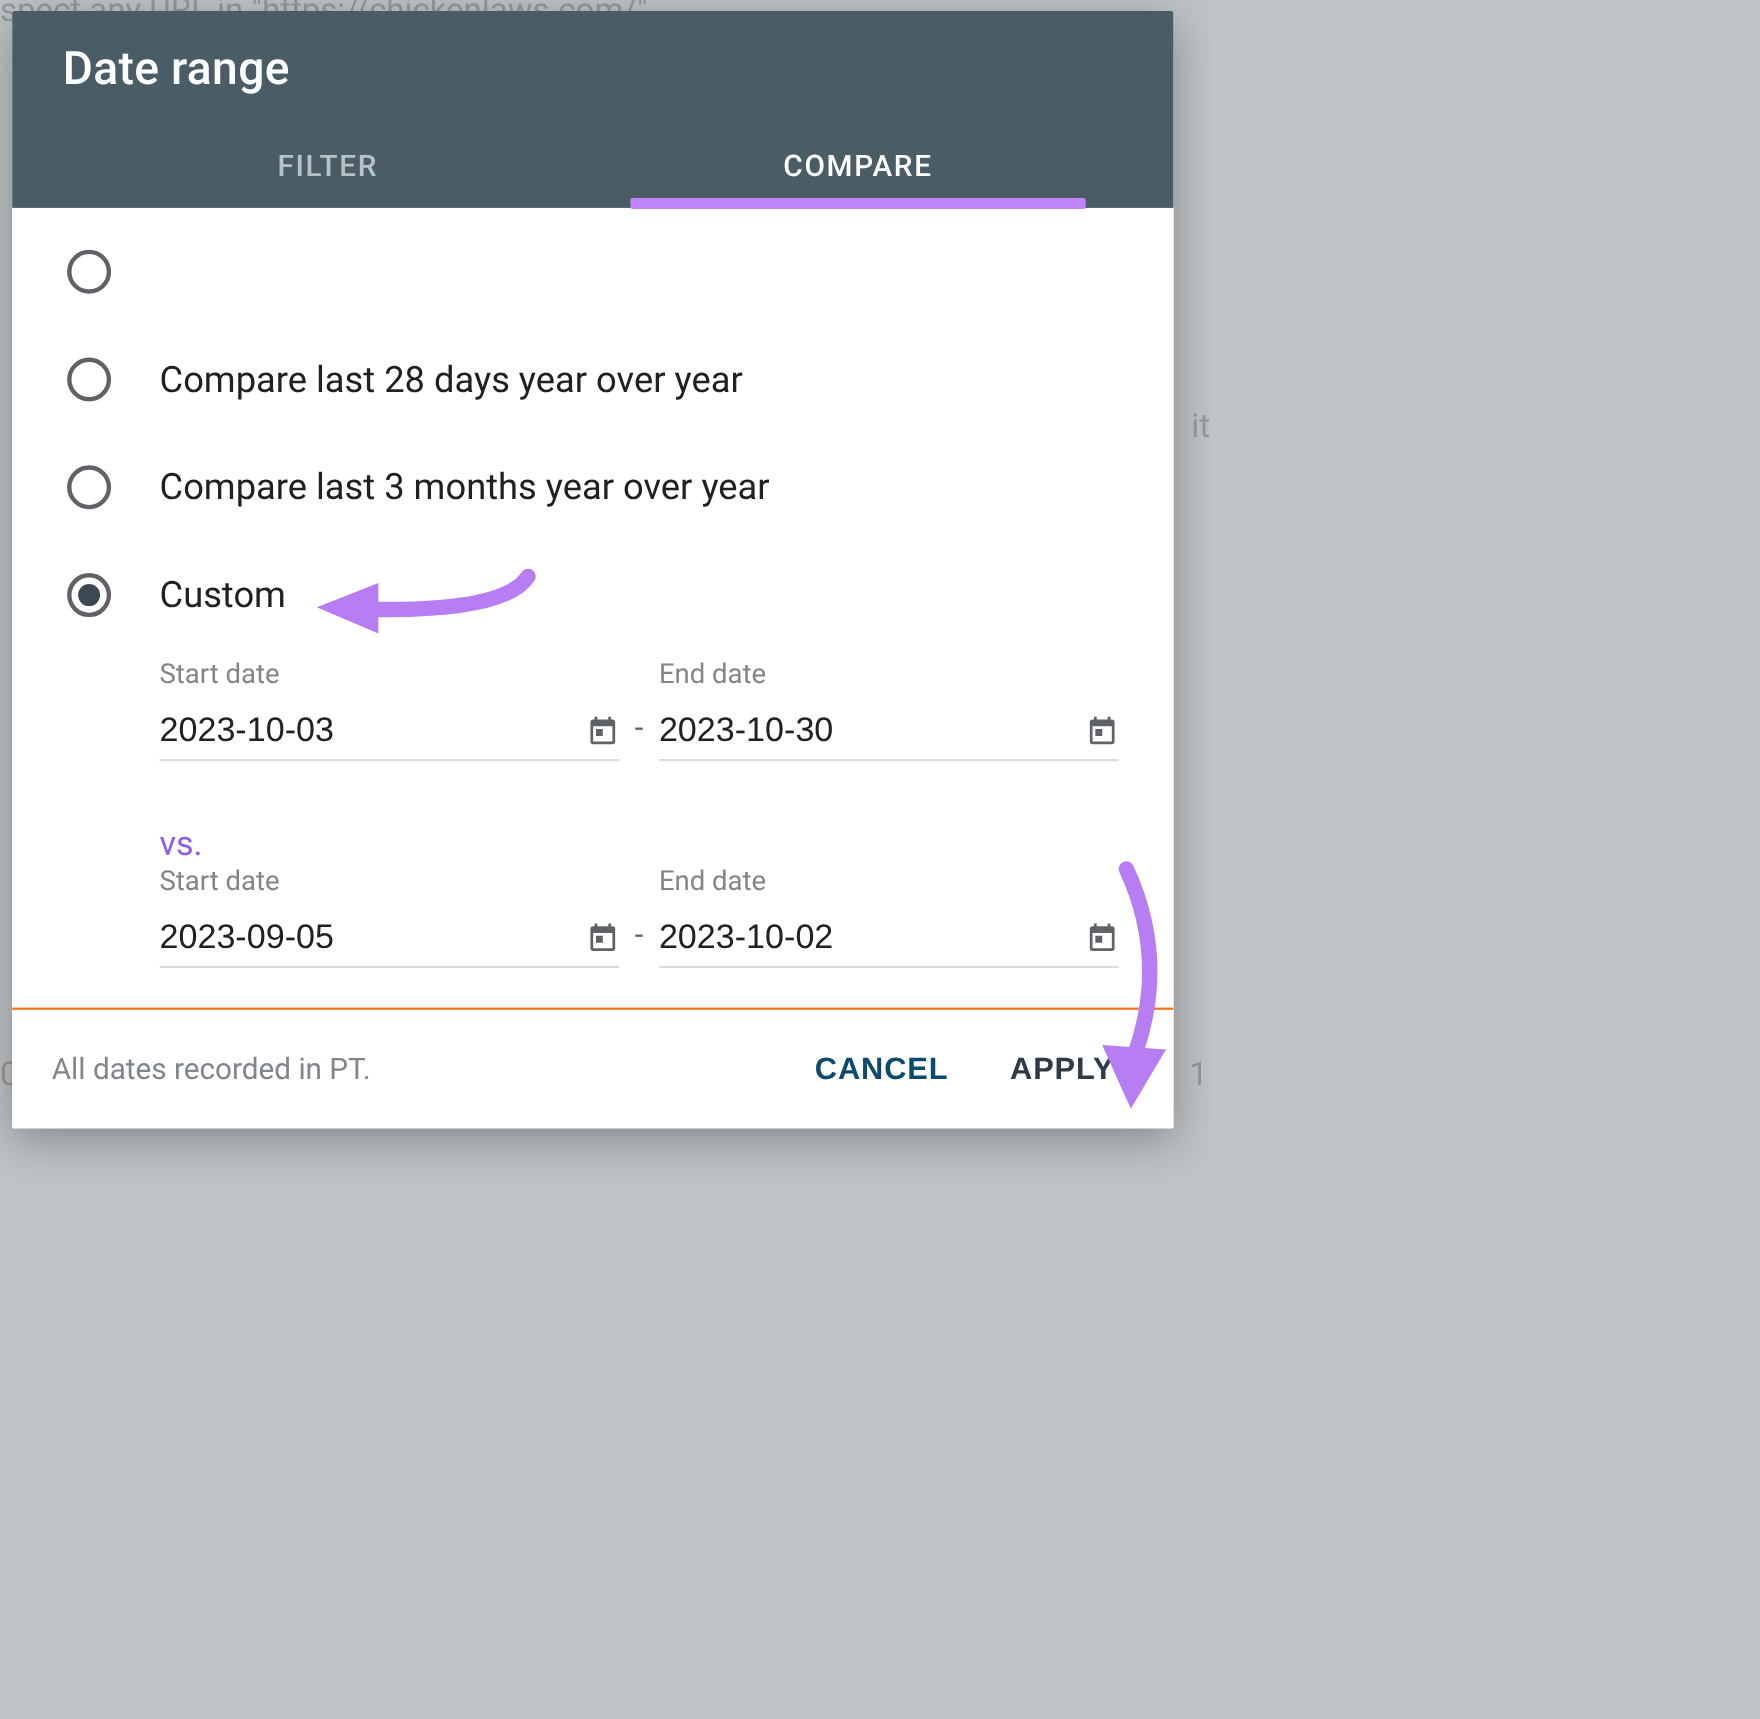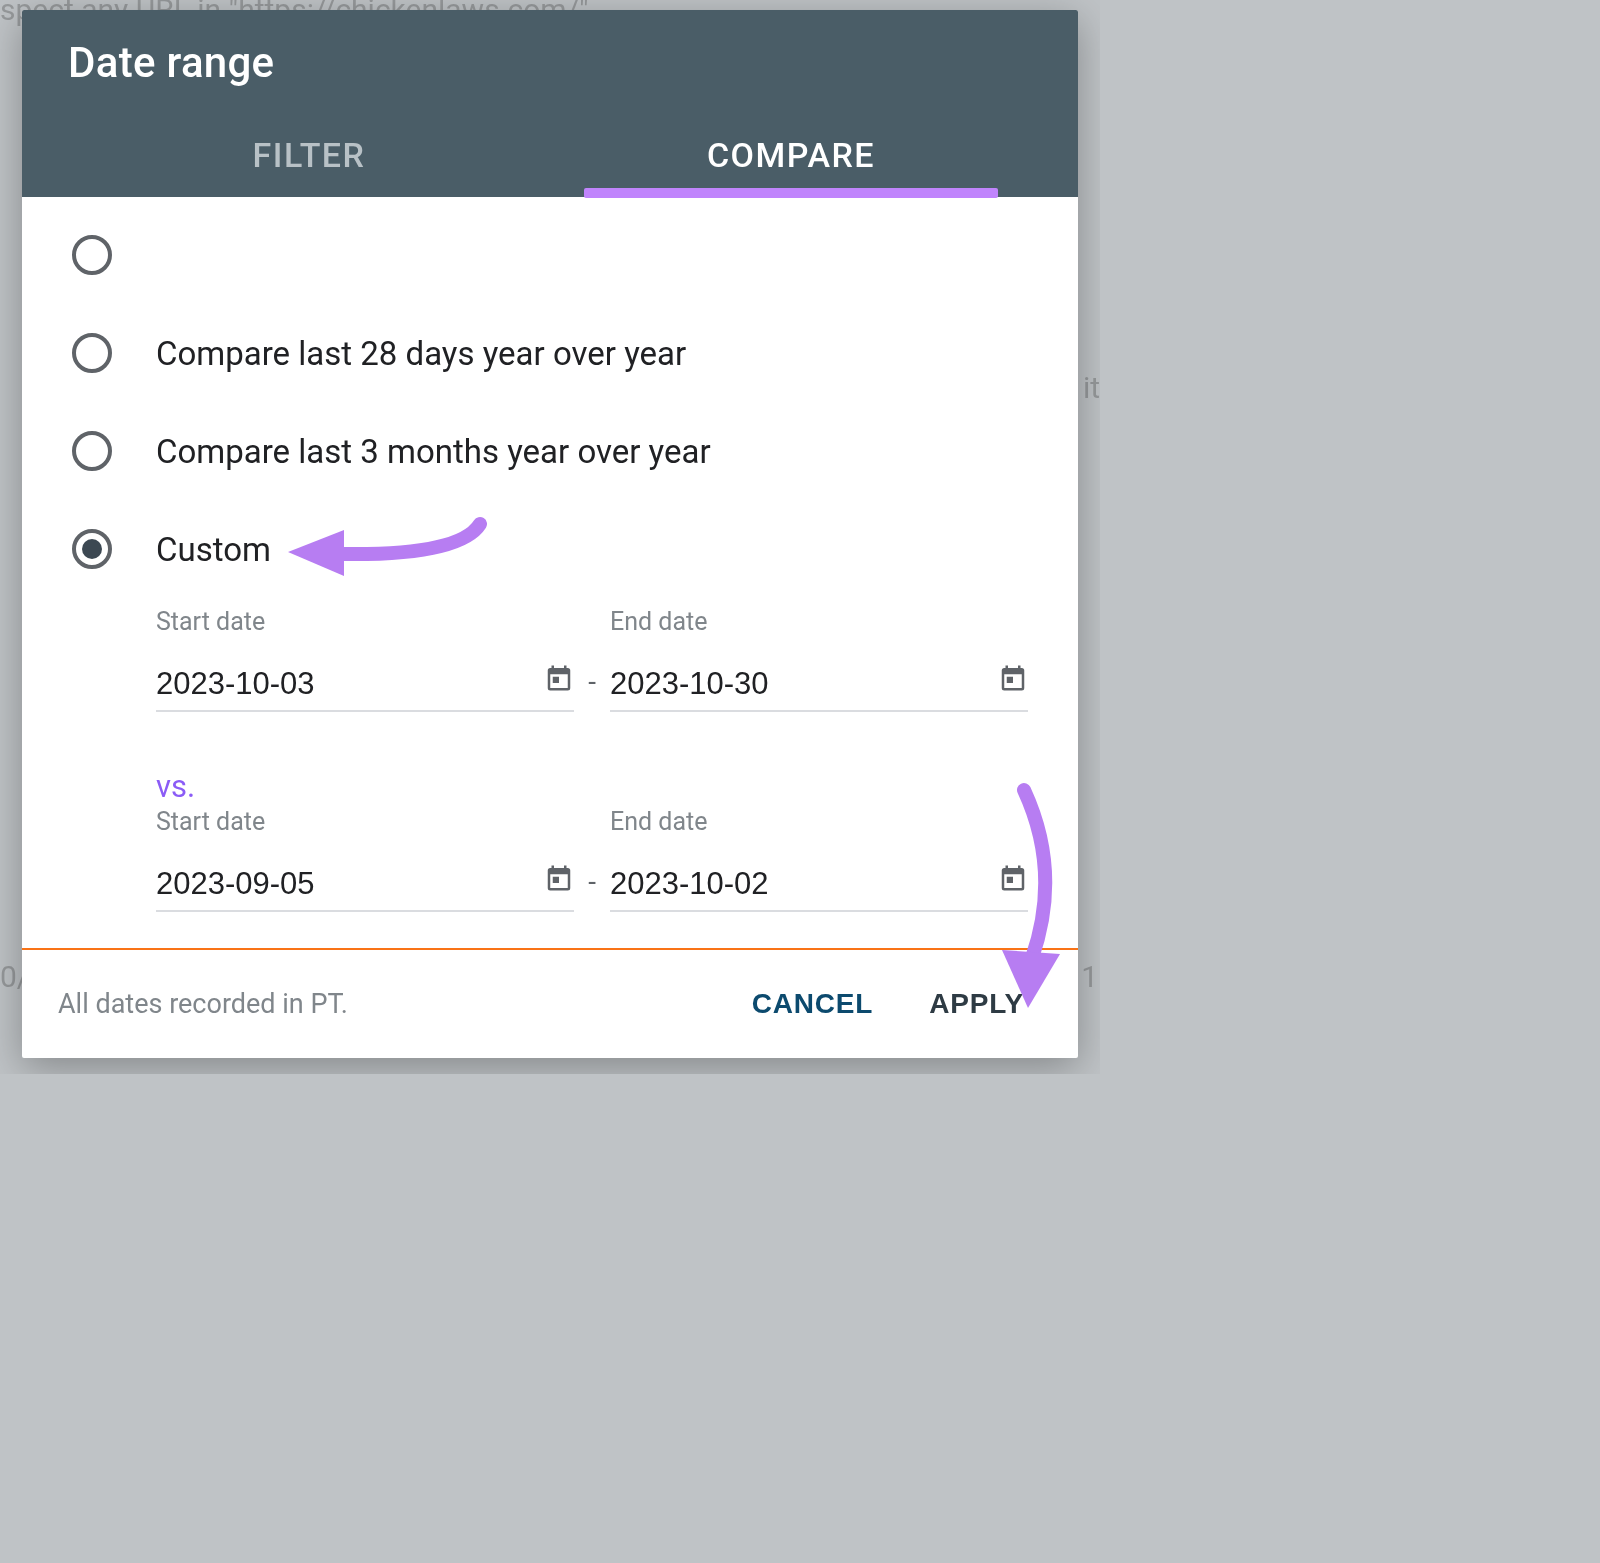--- a/index.html
+++ b/index.html
@@ -10,21 +10,21 @@
     body {
       font-family: Roboto, Arial, sans-serif;
       background: #bfc3c6;
       width: 1100px;
       height: 1074px;
       position: relative;
       overflow: hidden;
     }
     .dialog {
       position: absolute;
-      left: 22px;
+      left: 11px;
       top: 10px;
       width: 1056px;
       background: #fff;
       box-shadow: 0 10px 40px rgba(0,0,0,0.3);
       border-radius: 2px;
       overflow: hidden;
     }
     .header {
       background: #4a5d67;
       color: #fff;
@@ -36,21 +36,21 @@
       letter-spacing: 0.3px;
     }
     .tabs {
       display: flex;
       margin-top: 24px;
     }
     .tab {
       flex: 1;
       text-align: center;
       padding: 24px 0 22px 0;
-      font-size: 34px;
+      font-size: 27px;
       font-weight: 500;
       letter-spacing: 1.5px;
       color: #b8c1c6;
       cursor: pointer;
       position: relative;
     }
     .tab.active {
       color: #fff;
     }
     .tab.active::after {
@@ -119,21 +119,20 @@
       border-bottom: 2px solid #dadce0;
       padding: 6px 0 8px 0;
     }
     .field-value {
       font-size: 31px;
       color: #202124;
       border: none;
       outline: none;
       background: transparent;
       width: 100%;
-      margin-top: 12px;
     }
     .cal-icon {
       width: 30px;
       height: 30px;
       flex-shrink: 0;
       fill: #5f6368;
     }
     .sep {
       font-size: 28px;
       color: #5f6368;

